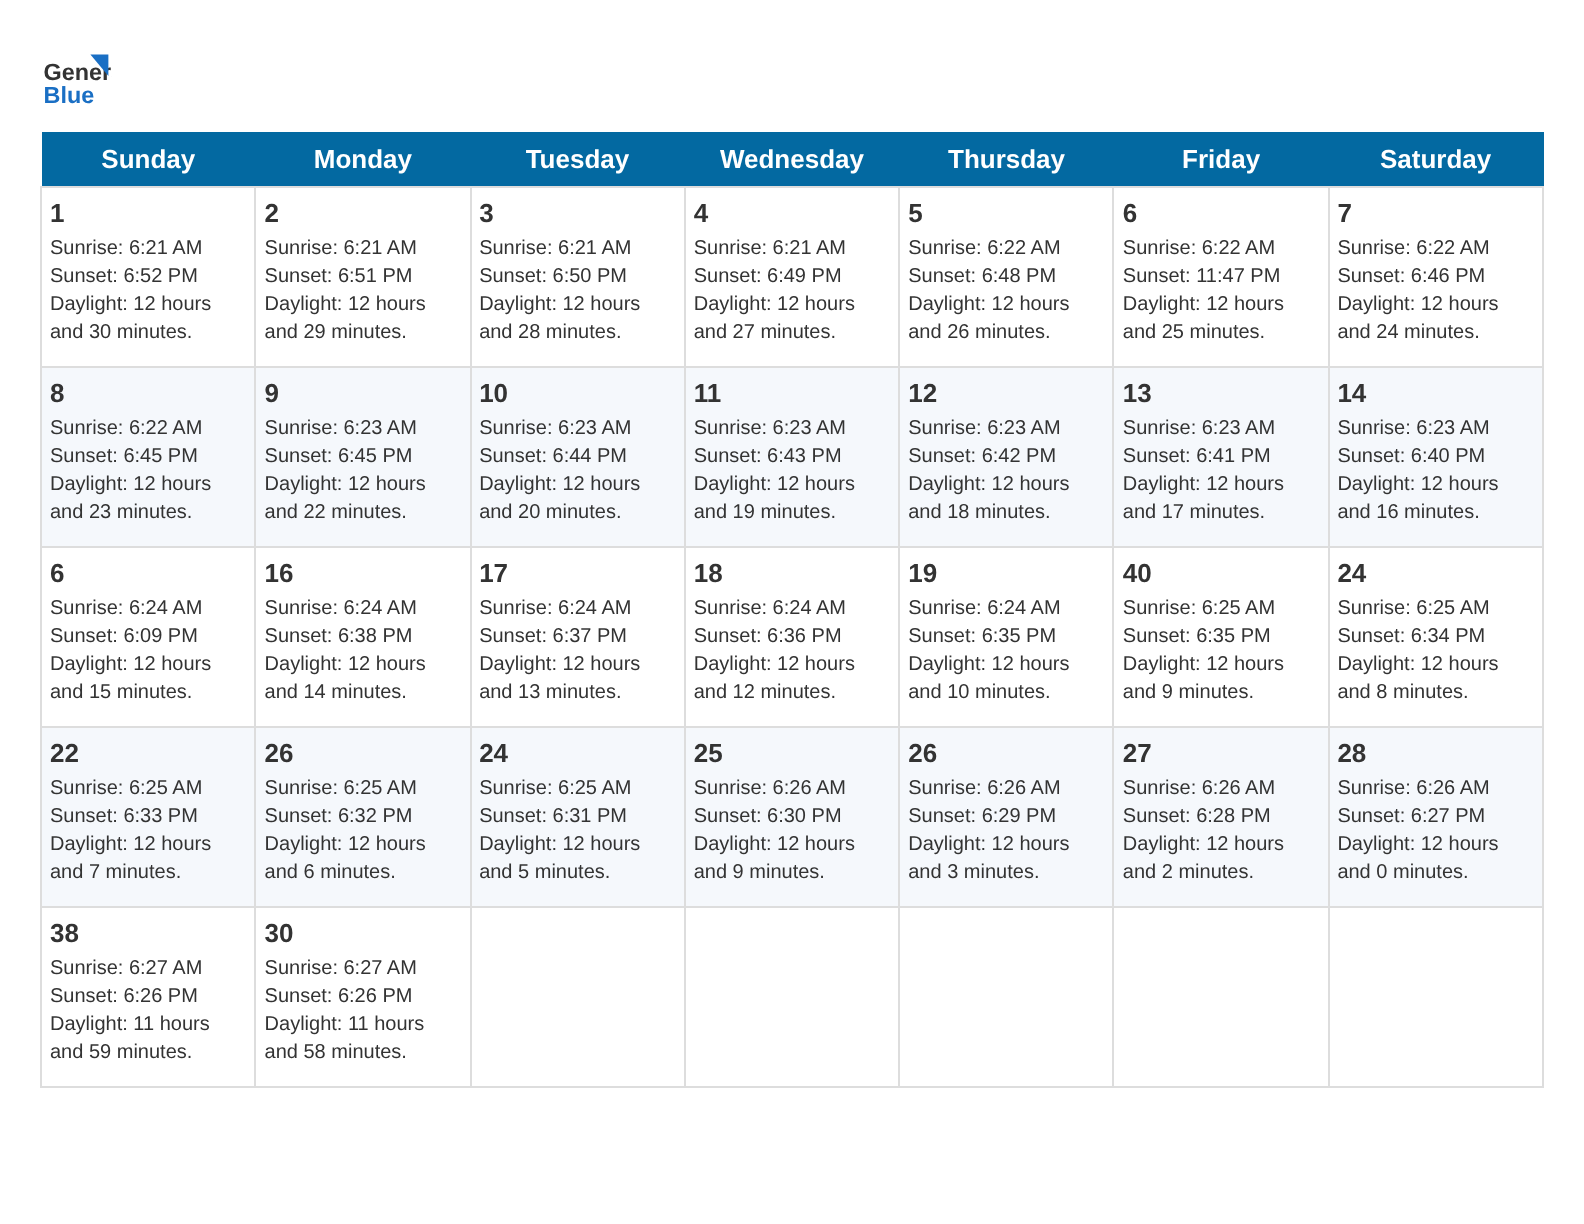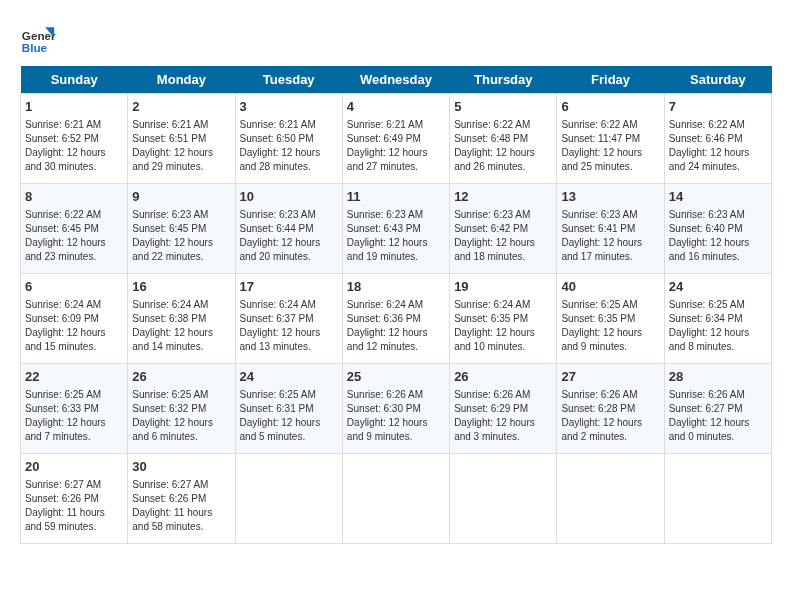--- a/index.html
+++ b/index.html
@@ -133,21 +133,21 @@
       <tr>
         <td><span class="day-num">22</span><span>Sunrise: 6:25 AM</span><br><span>Sunset: 6:33 PM</span><br><span>Daylight: 12 hours and 7 minutes.</span></td>
         <td><span class="day-num">26</span><span>Sunrise: 6:25 AM</span><br><span>Sunset: 6:32 PM</span><br><span>Daylight: 12 hours and 6 minutes.</span></td>
         <td><span class="day-num">24</span><span>Sunrise: 6:25 AM</span><br><span>Sunset: 6:31 PM</span><br><span>Daylight: 12 hours and 5 minutes.</span></td>
         <td><span class="day-num">25</span><span>Sunrise: 6:26 AM</span><br><span>Sunset: 6:30 PM</span><br><span>Daylight: 12 hours and 9 minutes.</span></td>
         <td><span class="day-num">26</span><span>Sunrise: 6:26 AM</span><br><span>Sunset: 6:29 PM</span><br><span>Daylight: 12 hours and 3 minutes.</span></td>
         <td><span class="day-num">27</span><span>Sunrise: 6:26 AM</span><br><span>Sunset: 6:28 PM</span><br><span>Daylight: 12 hours and 2 minutes.</span></td>
         <td><span class="day-num">28</span><span>Sunrise: 6:26 AM</span><br><span>Sunset: 6:27 PM</span><br><span>Daylight: 12 hours and 0 minutes.</span></td>
       </tr>
       <tr>
-        <td><span class="day-num">20</span><span>Sunrise: 6:27 AM</span><br><span>Sunset: 6:26 PM</span><br><span>Daylight: 11 hours and 59 minutes.</span></td>
+        <td><span class="day-num">38</span><span>Sunrise: 6:27 AM</span><br><span>Sunset: 6:26 PM</span><br><span>Daylight: 11 hours and 59 minutes.</span></td>
         <td><span class="day-num">30</span><span>Sunrise: 6:27 AM</span><br><span>Sunset: 6:26 PM</span><br><span>Daylight: 11 hours and 58 minutes.</span></td>
         <td class="empty"></td>
         <td class="empty"></td>
         <td class="empty"></td>
         <td class="empty"></td>
         <td class="empty"></td>
       </tr>
     </tbody>
 </table>
 

